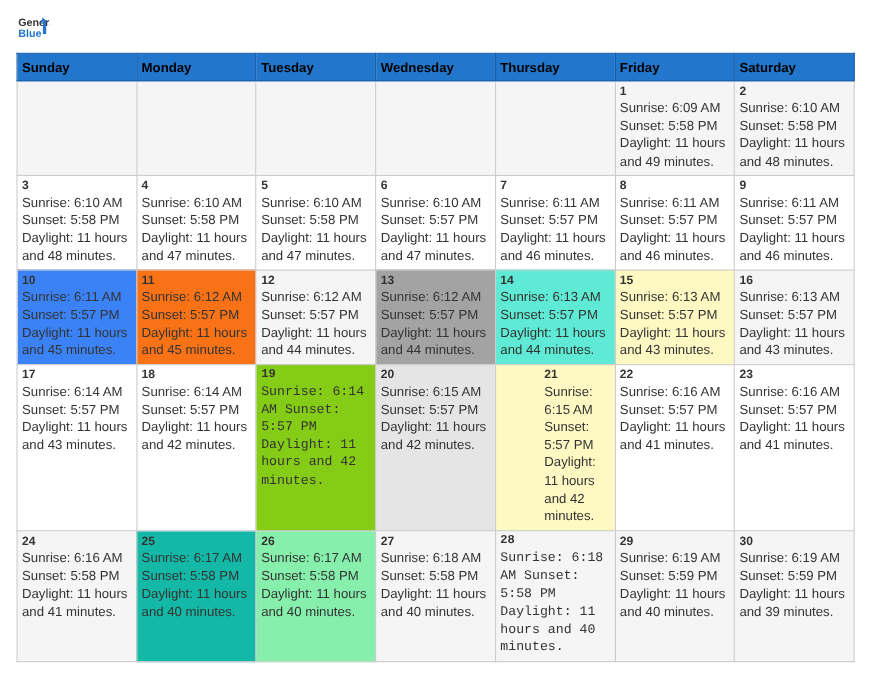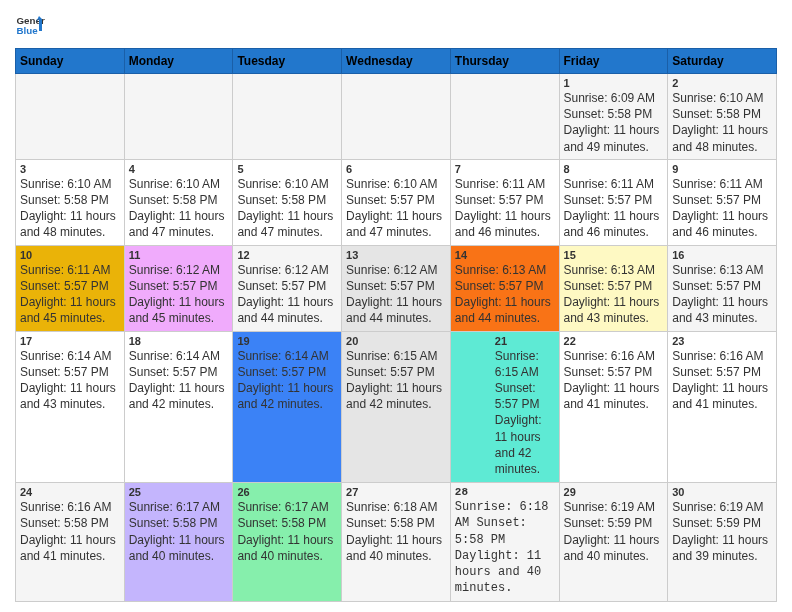--- a/index.html
+++ b/index.html
@@ -177,45 +177,45 @@
 Daylight: 11 hours and 46 minutes.</div>
           </td>
           <td style="background: rgb(255, 255, 255);">
             <span class="day-num">9</span>
             <div class="day-info">Sunrise: 6:11 AM
 Sunset: 5:57 PM
 Daylight: 11 hours and 46 minutes.</div>
           </td>
         </tr>
         <tr>
-          <td style="background: #eab308;">
+          <td style="background: #3b82f6;">
             <span class="day-num">10</span>
             <div class="day-info">Sunrise: 6:11 AM
 Sunset: 5:57 PM
 Daylight: 11 hours and 45 minutes.</div>
           </td>
-          <td style="background: #f0abfc;">
+          <td style="background: #f97316;">
             <span class="day-num">11</span>
             <div class="day-info">Sunrise: 6:12 AM
 Sunset: 5:57 PM
 Daylight: 11 hours and 45 minutes.</div>
           </td>
           <td style="background: rgb(245, 245, 245);">
             <span class="day-num">12</span>
             <div class="day-info">Sunrise: 6:12 AM
 Sunset: 5:57 PM
 Daylight: 11 hours and 44 minutes.</div>
           </td>
-          <td style="background: #e5e5e5;">
+          <td style="background: #a3a3a3;">
             <span class="day-num">13</span>
             <div class="day-info">Sunrise: 6:12 AM
 Sunset: 5:57 PM
 Daylight: 11 hours and 44 minutes.</div>
           </td>
-          <td style="background: #f97316;">
+          <td style="background: #5eead4;">
             <span class="day-num">14</span>
             <div class="day-info">Sunrise: 6:13 AM
 Sunset: 5:57 PM
 Daylight: 11 hours and 44 minutes.</div>
           </td>
           <td style="background: #fef9c3;">
             <span class="day-num">15</span>
             <div class="day-info">Sunrise: 6:13 AM
 Sunset: 5:57 PM
 Daylight: 11 hours and 43 minutes.</div>
@@ -233,33 +233,33 @@
             <div class="day-info">Sunrise: 6:14 AM
 Sunset: 5:57 PM
 Daylight: 11 hours and 43 minutes.</div>
           </td>
           <td style="background: rgb(255, 255, 255);">
             <span class="day-num">18</span>
             <div class="day-info">Sunrise: 6:14 AM
 Sunset: 5:57 PM
 Daylight: 11 hours and 42 minutes.</div>
           </td>
-          <td style="background: #3b82f6;">
+          <td style="background: #84cc16; font-family: Liberation Mono, monospace;">
             <span class="day-num">19</span>
             <div class="day-info">Sunrise: 6:14 AM
 Sunset: 5:57 PM
 Daylight: 11 hours and 42 minutes.</div>
           </td>
           <td style="background: #e5e5e5;">
             <span class="day-num">20</span>
             <div class="day-info">Sunrise: 6:15 AM
 Sunset: 5:57 PM
 Daylight: 11 hours and 42 minutes.</div>
           </td>
-          <td style="background: #5eead4; padding-left: 44px;">
+          <td style="background: #fef9c3; padding-left: 44px;">
             <span class="day-num">21</span>
             <div class="day-info">Sunrise: 6:15 AM
 Sunset: 5:57 PM
 Daylight: 11 hours and 42 minutes.</div>
           </td>
           <td style="background: rgb(255, 255, 255);">
             <span class="day-num">22</span>
             <div class="day-info">Sunrise: 6:16 AM
 Sunset: 5:57 PM
 Daylight: 11 hours and 41 minutes.</div>
@@ -271,21 +271,21 @@
 Daylight: 11 hours and 41 minutes.</div>
           </td>
         </tr>
         <tr>
           <td style="background: rgb(245, 245, 245);">
             <span class="day-num">24</span>
             <div class="day-info">Sunrise: 6:16 AM
 Sunset: 5:58 PM
 Daylight: 11 hours and 41 minutes.</div>
           </td>
-          <td style="background: #c4b5fd;">
+          <td style="background: #14b8a6;">
             <span class="day-num">25</span>
             <div class="day-info">Sunrise: 6:17 AM
 Sunset: 5:58 PM
 Daylight: 11 hours and 40 minutes.</div>
           </td>
           <td style="background: #86efac;">
             <span class="day-num">26</span>
             <div class="day-info">Sunrise: 6:17 AM
 Sunset: 5:58 PM
 Daylight: 11 hours and 40 minutes.</div>

